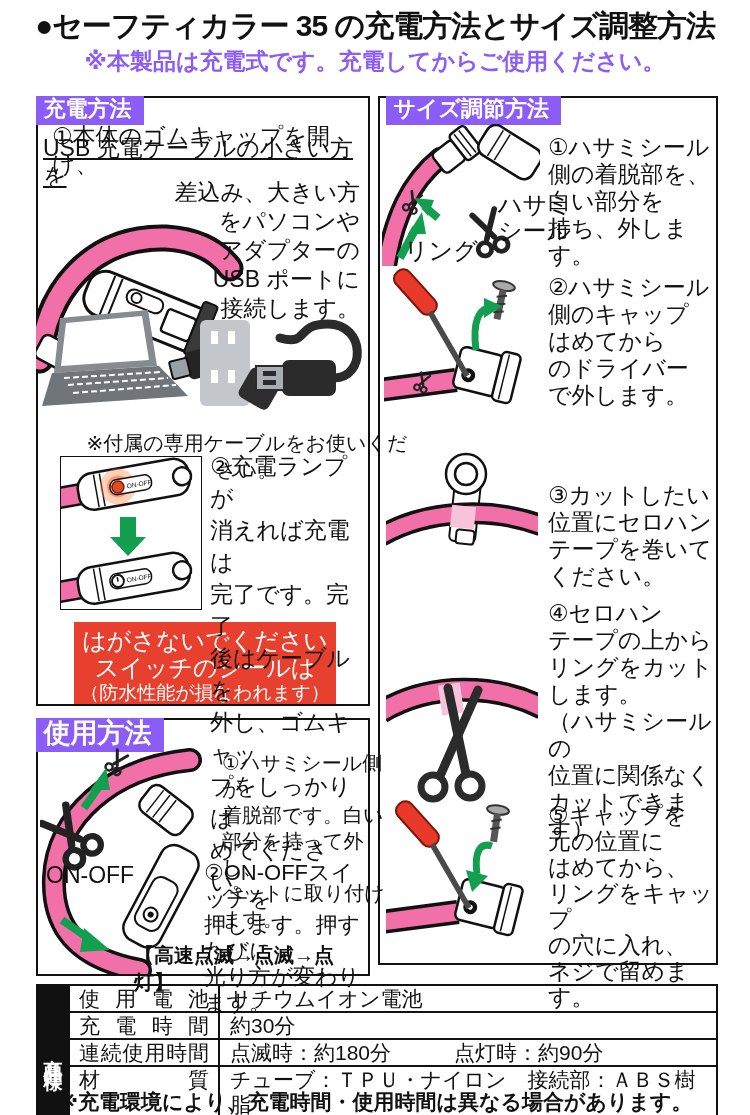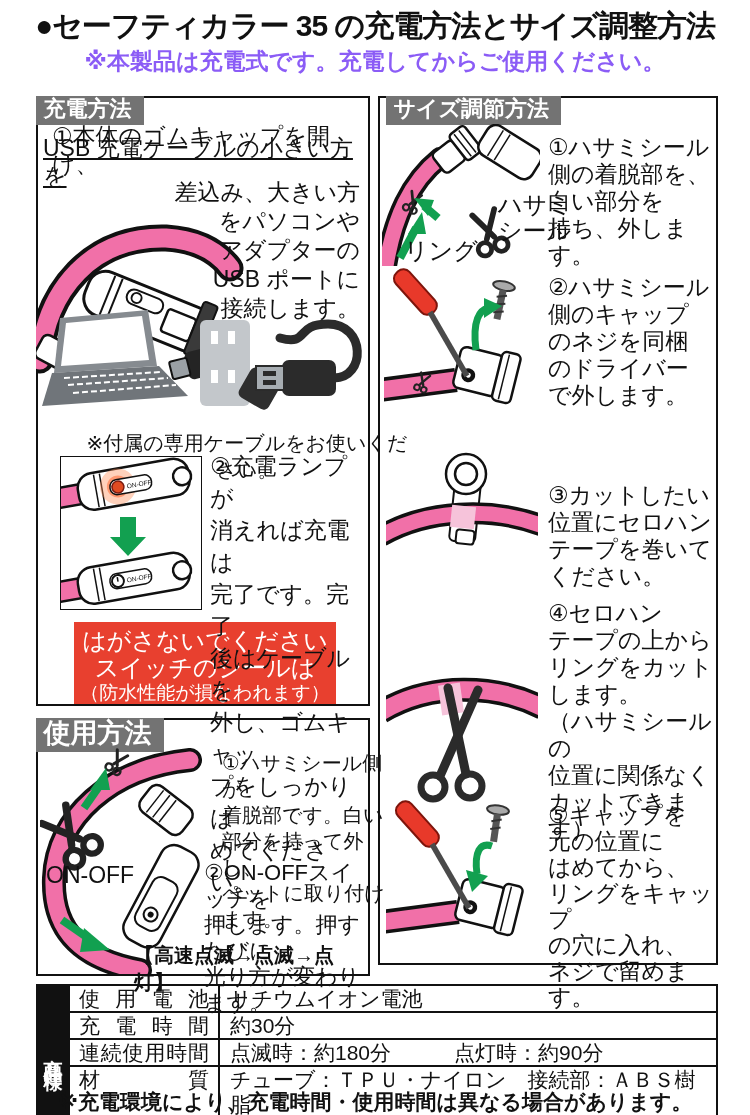--- a/index.html
+++ b/index.html
@@ -5,21 +5,21 @@
   html,body{margin:0;padding:0;background:#fff;}
   body{font-family:"Liberation Sans","DejaVu Sans",sans-serif;color:#111;}
   .page{position:relative;width:750px;height:1115px;background:#fff;overflow:hidden;}
   .pre{white-space:pre-line;}
   .abs{position:absolute;}
   
   .title{position:absolute;top:6px;left:0;width:100%;text-align:center;font-size:30px;font-weight:bold;letter-spacing:-1px;}
   .subtitle{position:absolute;top:46px;left:0;width:100%;text-align:center;font-size:23px;font-weight:bold;color:#8b5cf6;}
   
   .frame{position:absolute;border:2.5px solid #111;background:#fff;box-sizing:border-box;}
-  .tab{position:absolute;top:-2.5px;left:-2.5px;background:#737373;color:#fff;font-weight:bold;padding:1px 12px 4px 8px;line-height:1.1;white-space:nowrap;}
+  .tab{position:absolute;top:-2.5px;left:-2.5px;background:#8b5cf6;color:#fff;font-weight:bold;padding:1px 12px 4px 8px;line-height:1.1;white-space:nowrap;}
   
   .chg-l1{position:absolute;top:24px;left:14px;font-size:23px;line-height:28px;z-index:3;}
   .chg-l2{position:absolute;top:36px;left:5px;font-size:23px;line-height:28px;z-index:3;text-decoration:underline;}
   .chg-rest{position:absolute;top:80px;right:8px;font-size:23px;line-height:29px;text-align:right;z-index:3;}
   .cable-note{position:absolute;top:332px;left:0;width:100%;text-align:center;font-size:20px;z-index:3;margin-left:44px;}
   .lampbox{position:absolute;left:22px;top:358px;width:142px;height:154px;border:1.5px solid #111;box-sizing:border-box;background:#fff;}
   .chg-step2{position:absolute;left:172px;top:352px;width:160px;font-size:23px;line-height:32px;z-index:3;}
   .warnbox{position:absolute;left:36px;top:524px;width:262px;height:82px;background:#e8402f;color:#fff;text-align:center;box-sizing:border-box;padding-top:5px;}
   .warn1{font-size:24px;line-height:27px;}
   .warn3{font-size:19px;line-height:24px;}
@@ -268,21 +268,21 @@
         <line x1="0" y1="4" x2="0" y2="34" stroke="#555" stroke-width="7"></line>
         <line x1="-5" y1="12" x2="5" y2="9" stroke="#333" stroke-width="2"></line>
         <line x1="-5" y1="20" x2="5" y2="17" stroke="#333" stroke-width="2"></line>
         <line x1="-5" y1="28" x2="5" y2="25" stroke="#333" stroke-width="2"></line>
       </g>
       <path d="M 92 84 C 88 54 96 44 104 42" fill="none" stroke="#12a050" stroke-width="7"></path>
       <polygon points="100,32 118,40 100,52" fill="#12a050"></polygon>
     </svg>
     <div class="sz-text pre" style="top:176px;">②ハサミシール
 側のキャップ
-のネジを同梱
+はめてから
 のドライバー
 で外します。</div>
 
     <svg class="abs" style="left:6px;top:350px;z-index:1;" width="152" height="116" viewBox="0 0 152 116">
       <rect x="66" y="32" width="26" height="62" rx="5" transform="rotate(6 79 63)" fill="#fff" stroke="#111" stroke-width="2"></rect>
       <path d="M -5 88 C 40 62 105 58 157 78" fill="none" stroke="#111" stroke-width="22"></path>
       <path d="M -5 88 C 40 62 105 58 157 78" fill="none" stroke="#f170a8" stroke-width="15"></path>
       <rect x="65" y="58" width="24" height="22" transform="rotate(6 77 69)" fill="#f6c3da"></rect>
       <rect x="70" y="82" width="18" height="14" rx="3" transform="rotate(6 79 89)" fill="#fff" stroke="#111" stroke-width="2"></rect>
       <circle cx="80" cy="26" r="20" fill="#fff" stroke="#111" stroke-width="2.5"></circle>

